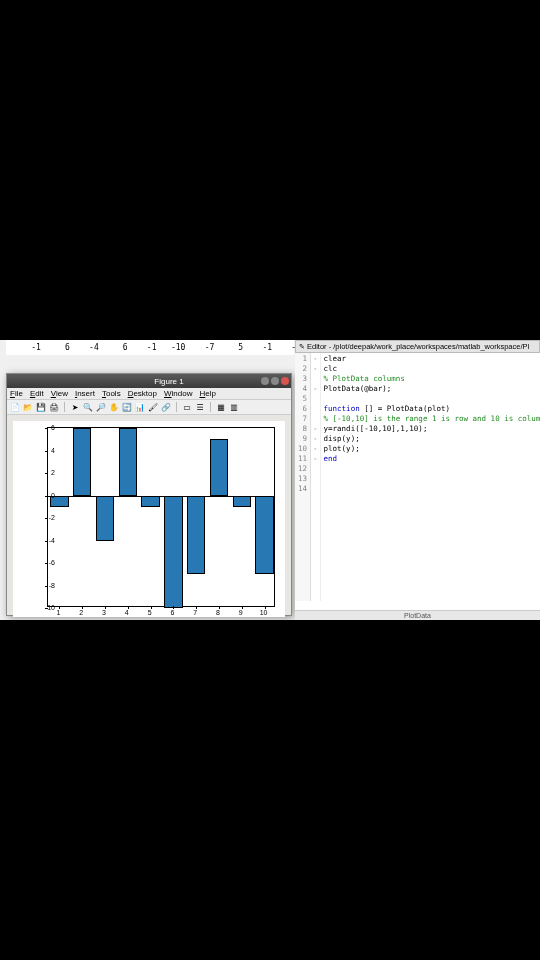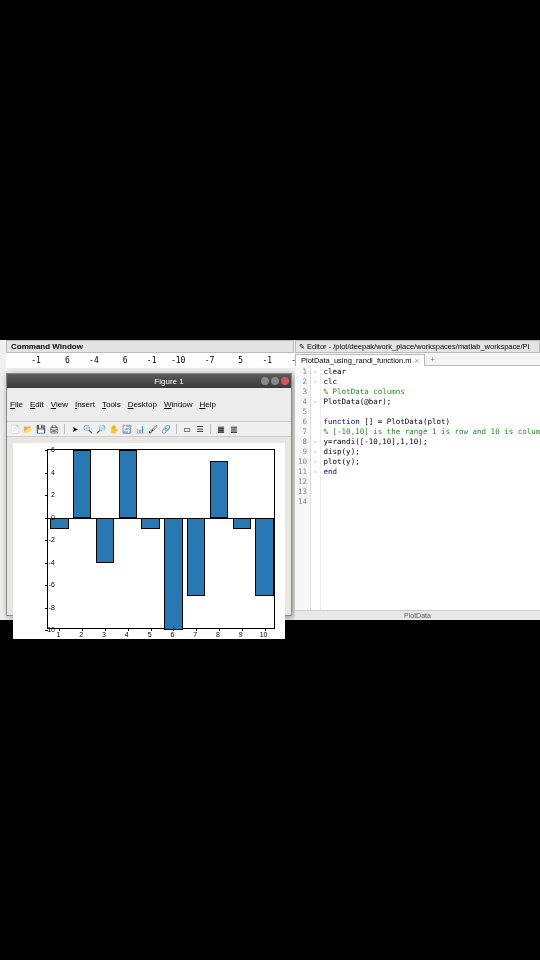--- a/index.html
+++ b/index.html
@@ -76,21 +76,21 @@
     width: 8px;
     height: 8px;
     border-radius: 50%;
   }
   .wb-min { background: #888; }
   .wb-max { background: #888; }
   .wb-close { background: #d9534f; }
   .menubar {
     background: #ececec;
     border-bottom: 1px solid #ccc;
-    padding: 12px 3px;
+    padding: 1px 3px;
     font-size: 8px;
     display: flex;
     gap: 7px;
   }
   .menubar span { cursor: default; }
   .menubar u { text-decoration: underline; }
   .toolbar {
     background: #efefef;
     border-bottom: 1px solid #ccc;
     padding: 2px 3px;
@@ -244,21 +244,20 @@
   .pencil-icon {
     font-size: 7px;
   }
 </style>
 </head>
 <body>
 
 <div class="viewport">
 
   <div class="cmd-window">
-    <div class="cmd-title">Command Window</div>
     <div class="cmd-output">    -1     6    -4     6    -1   -10    -7     5    -1    -7</div>
   </div>
 
   <div class="figure-window">
     <div class="figure-titlebar">
       <span class="title-text">Figure 1</span>
       <div class="win-btns">
         <div class="win-btn wb-min"></div>
         <div class="win-btn wb-max"></div>
         <div class="win-btn wb-close"></div>
@@ -348,27 +347,20 @@
         <div class="x-tick" style="left: 227.8px;">9</div>
         <div class="x-tick" style="left: 250.6px;">10</div>
       </div>
   </div>
 
   <div class="editor-panel">
     <div class="editor-title">
       <span class="pencil-icon">✎</span>
       <span>Editor - /plot/deepak/work_place/workspaces/matlab_workspace/Pl</span>
     </div>
-    <div class="editor-tabs">
-      <div class="editor-tab">
-        <span>PlotData_using_randi_function.m</span>
-        <span class="tab-close">×</span>
-      </div>
-      <div class="editor-add">+</div>
-    </div>
     <div class="editor-body">
       <div class="gutter" id="gutter"> 1
  2
  3
  4
  5
  6
  7
  8
  9

